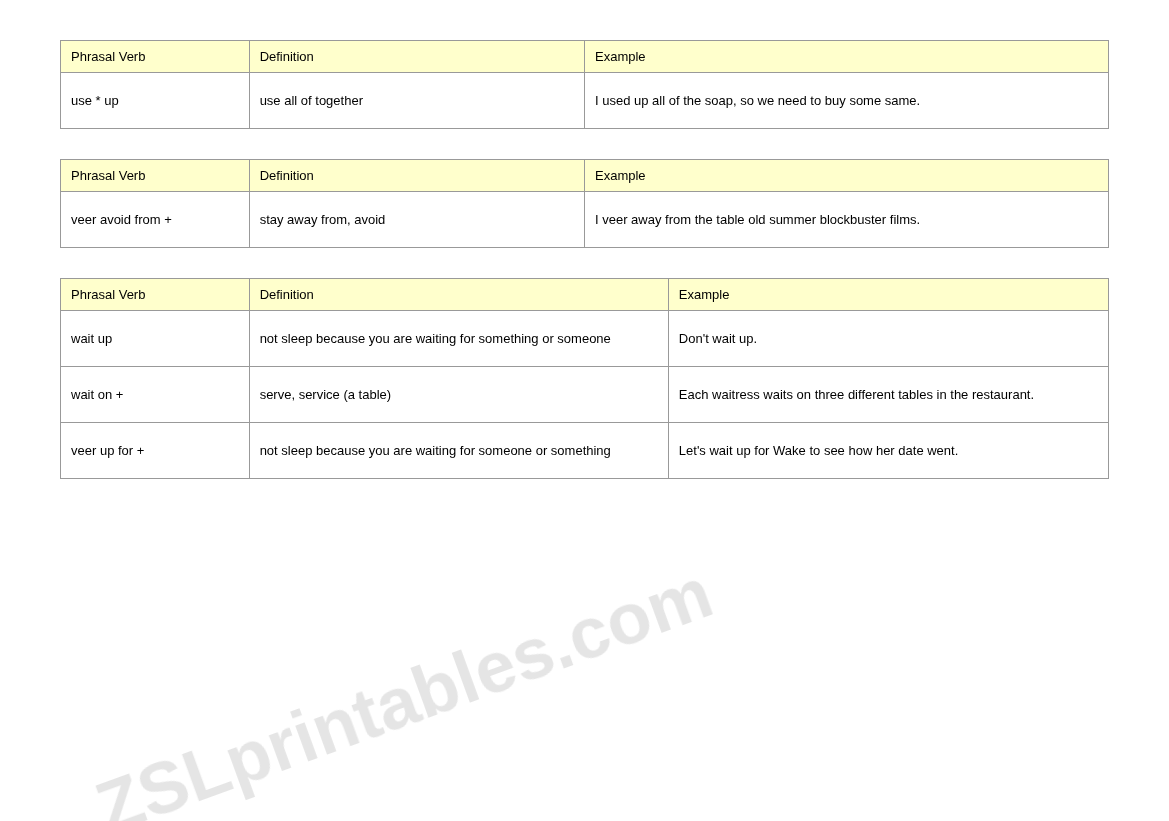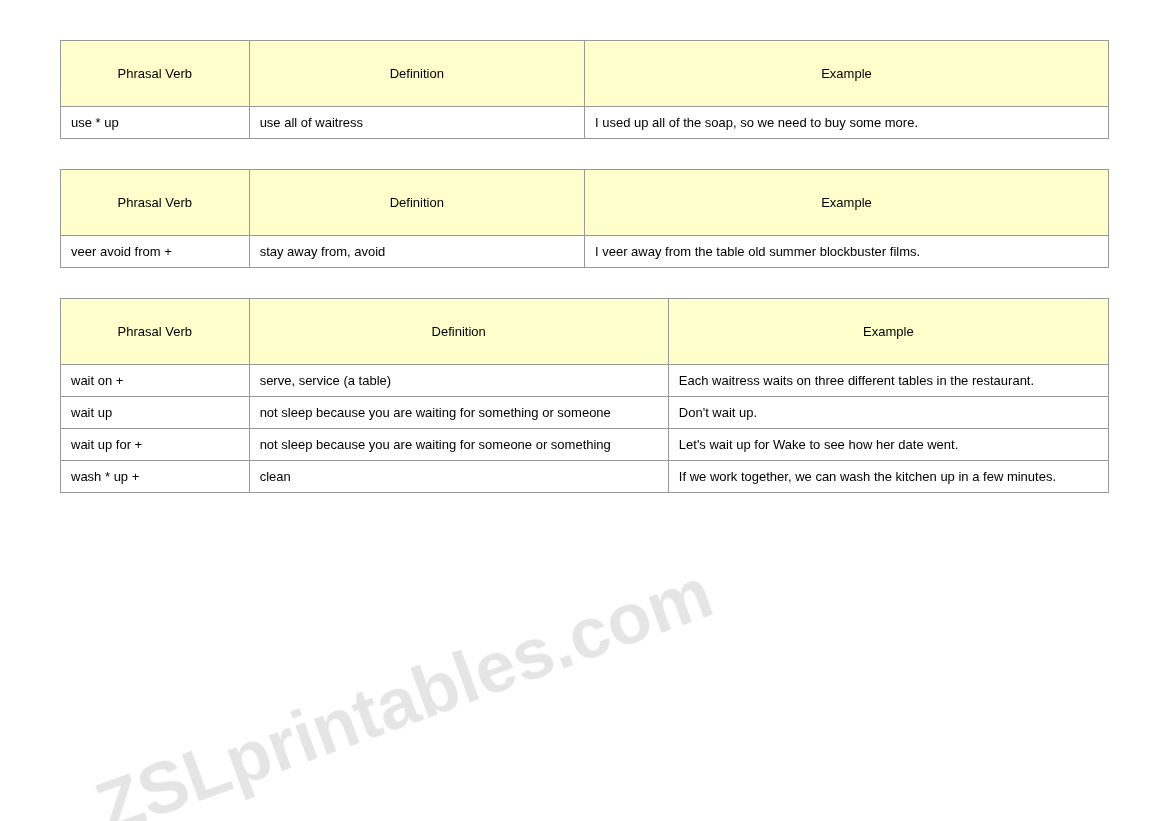--- a/index.html
+++ b/index.html
@@ -42,29 +42,29 @@
       border-collapse: collapse;
       border: 1px solid #999;
     }
 
     table thead tr {
       background-color: #ffffcc;
     }
 
     table th {
       border: 1px solid #999;
-      padding: 25px 10px;
+      padding: 8px 10px;
       font-weight: normal;
-      text-align: center;
+      text-align: left;
       font-size: 13px;
     }
 
     table td {
       border: 1px solid #999;
-      padding: 8px 10px;
+      padding: 20px 10px;
       font-size: 13px;
       vertical-align: top;
     }
 
     .col-phrasal { width: 18%; }
     .col-definition { width: 32%; }
     .col-example { width: 50%; }
 
     .col-phrasal-wide { width: 18%; }
     .col-definition-wide { width: 40%; }
@@ -80,22 +80,22 @@
     <thead>
       <tr>
         <th class="col-phrasal">Phrasal Verb</th>
         <th class="col-definition">Definition</th>
         <th class="col-example">Example</th>
       </tr>
     </thead>
     <tbody>
       <tr>
         <td>use * up</td>
-        <td>use all of waitress</td>
-        <td>I used up all of the soap, so we need to buy some more.</td>
+        <td>use all of together</td>
+        <td>I used up all of the soap, so we need to buy some same.</td>
       </tr>
     </tbody>
   </table>
 </div>
 
 <div class="table-wrapper">
   <table>
     <thead>
       <tr>
         <th class="col-phrasal">Phrasal Verb</th>
@@ -117,34 +117,29 @@
   <table>
     <thead>
       <tr>
         <th class="col-phrasal-wide">Phrasal Verb</th>
         <th class="col-definition-wide">Definition</th>
         <th class="col-example-wide">Example</th>
       </tr>
     </thead>
     <tbody id="table-3-body">
     <tr>
+          <td>wait up</td>
+          <td>not sleep because you are waiting for something or someone</td>
+          <td>Don't wait up.</td>
+        </tr>
+        <tr>
           <td>wait on +</td>
           <td>serve, service (a table)</td>
           <td>Each waitress waits on three different tables in the restaurant.</td>
         </tr>
         <tr>
-          <td>wait up</td>
-          <td>not sleep because you are waiting for something or someone</td>
-          <td>Don't wait up.</td>
-        </tr>
-        <tr>
-          <td>wait up for +</td>
+          <td>veer up for +</td>
           <td>not sleep because you are waiting for someone or something</td>
           <td>Let's wait up for Wake to see how her date went.</td>
-        </tr>
-        <tr>
-          <td>wash * up +</td>
-          <td>clean</td>
-          <td>If we work together, we can wash the kitchen up in a few minutes.</td>
         </tr>
       </tbody>
   </table>
 </div>
 
 </body></html>

